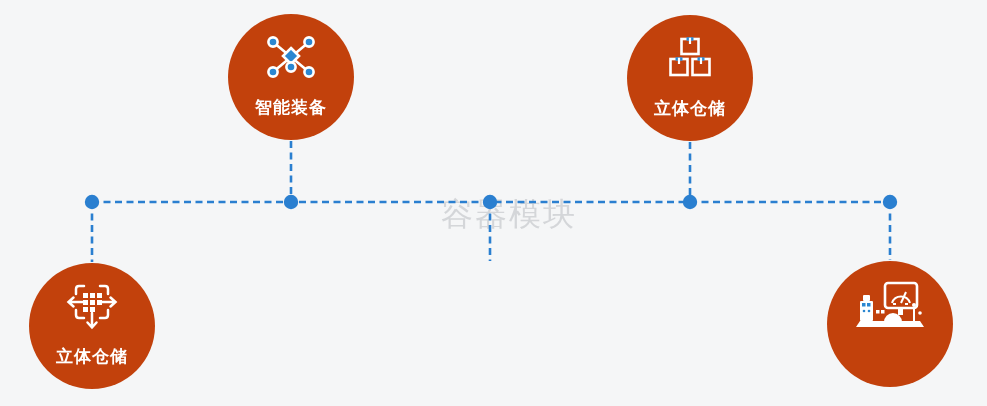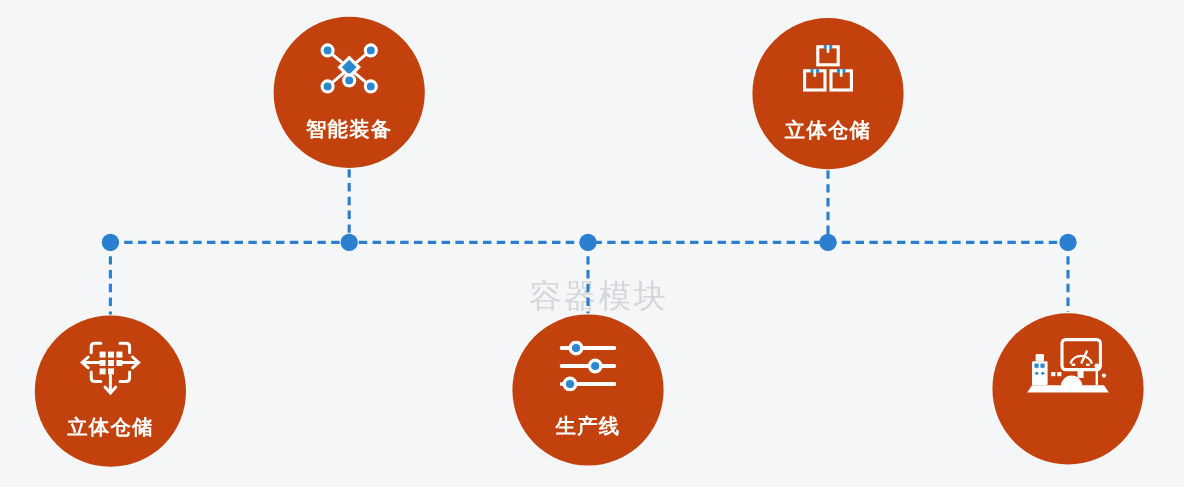--- a/index.html
+++ b/index.html
@@ -6,26 +6,25 @@
   .stage{
     position:relative;
     width:987px;height:406px;
     background:#f5f6f7;
     overflow:hidden;
     font-family:"Liberation Sans","DejaVu Sans",sans-serif;
   }
   .watermark{
     position:absolute;
     left:441px;top:193px;
-    font-size:27px;
+    font-size:32px;
     letter-spacing:2px;
     color:#d4d6d9;
     z-index:1;
     user-select:none;
-    margin-top:36px;
   }
   .connectors{
     position:absolute;left:0;top:0;
     z-index:2;
   }
   .node{
     position:absolute;
     width:126px;height:126px;
     border-radius:50%;
     background:#c2410c;
@@ -131,35 +130,20 @@
           <rect x="26" y="20" width="5" height="5"></rect>
           <rect x="33" y="20" width="5" height="5"></rect>
           <rect x="19" y="27" width="5" height="5"></rect>
           <rect x="26" y="27" width="5" height="5"></rect>
         </g>
       </svg>
     </span>
     <span class="label">立体仓储</span>
   </div>
 
-  <div class="node" style="left:427px;top:262px">
-    <span class="icon">
-      <svg width="48" height="42" viewBox="0 0 48 42">
-        <g stroke="#ffffff" stroke-width="3.2" stroke-linecap="round" fill="none">
-          <path d="M2,6 H46 M2,21 H46 M2,36 H46"></path>
-        </g>
-        <g fill="#2b87d1" stroke="#ffffff" stroke-width="2.8">
-          <circle cx="14" cy="6" r="4.8"></circle>
-          <circle cx="30" cy="21" r="4.8"></circle>
-          <circle cx="9" cy="36" r="4.8"></circle>
-        </g>
-      </svg>
-    </span>
-    <span class="label">生产线</span>
-  </div>
 
   <div class="node" style="left:827px;top:261px">
     <span class="icon">
       <svg width="72" height="48" viewBox="0 0 72 48">
         <g fill="#ffffff">
           <rect x="9" y="15" width="7" height="6" rx="1"></rect>
           <rect x="6" y="21" width="13" height="20" rx="1"></rect>
           <rect x="22" y="30" width="3.5" height="3.5"></rect>
           <rect x="27" y="30" width="3.5" height="3.5"></rect>
           <path d="M30,42 A9,9 0 0 1 48,42 Z"></path>

